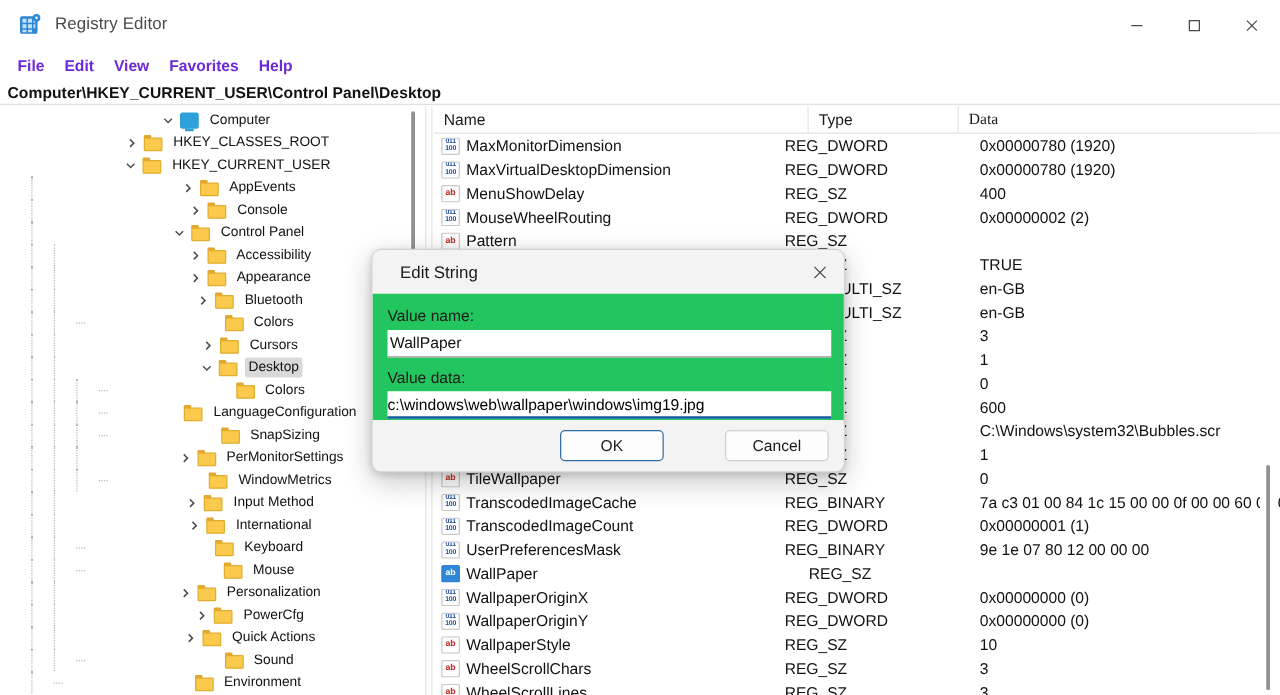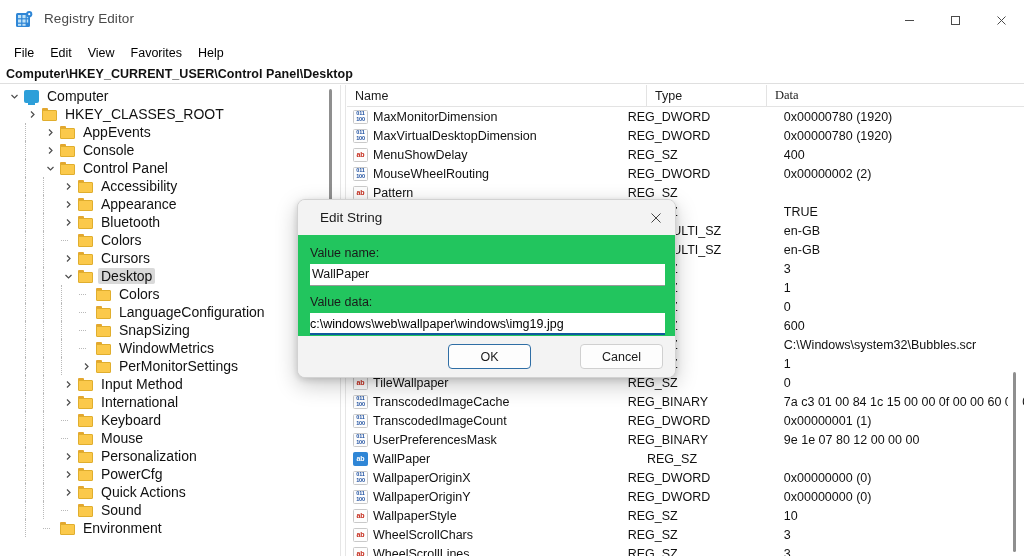--- a/index.html
+++ b/index.html
@@ -43,23 +43,24 @@
   }
 
   
   .menubar {
     position: absolute; top: 42px; left: 0;
     width: 1024px; height: 22px;
     display: flex; align-items: center;
     padding-left: 6px;
   }
   .menuitem {
-    font-size: 12.5px; color: #000000;
+    font-size: 12.5px; color: #6d28d9;
     padding: 2px 8px 3px 8px;
     white-space: nowrap;
+    font-weight: bold;
   }
 
   
   .addressbar {
     position: absolute; top: 64px; left: 0;
     width: 1024px; height: 20px;
     border-bottom: 1px solid #dfdfdf;
     display: flex; align-items: center;
     padding-left: 6px;
     background: #ffffff;
@@ -92,22 +93,23 @@
     background: #ffffff;
     overflow: hidden;
   }
 
   
   .tree { position: relative; padding-top: 2px; }
   .trow {
     position: relative;
     height: 18px;
     display: flex; align-items: center;
-    font-size: 14px; color: #111;
+    font-size: 11px; color: #111;
     white-space: nowrap;
+    justify-content: center;
   }
   .trow.selected .tlabel {
     background: #d9d9d9;
     border-radius: 2px;
   }
   .chev {
     width: 16px; height: 18px;
     display: flex; align-items: center; justify-content: center;
     flex: 0 0 16px;
     color: #555; font-size: 9px;
@@ -378,20 +380,35 @@
           </div>
           <div class="ticon">
             <div class="folder">
               <div class="tab"></div>
               <div class="body"></div>
             </div>
           </div>
           <span class="tlabel">HKEY_CLASSES_ROOT</span>
         </div>
         <div class="trow">
+          <div style="width: 24px; flex: 0 0 auto;"></div>
+          <div class="chev">
+            <svg width="9" height="9" viewBox="0 0 9 9">
+              <polyline points="1.5,3 4.5,6 7.5,3" fill="none" stroke="#4d4d4d" stroke-width="1.2"></polyline>
+            </svg>
+          </div>
+          <div class="ticon">
+            <div class="folder">
+              <div class="tab"></div>
+              <div class="body"></div>
+            </div>
+          </div>
+          <span class="tlabel">HKEY_CURRENT_USER</span>
+        </div>
+        <div class="trow">
           <div class="guide" style="left: 25px;"></div>
           <div style="width: 42px; flex: 0 0 auto;"></div>
           <div class="chev">
             <svg width="9" height="9" viewBox="0 0 9 9">
               <polyline points="3,1.5 6,4.5 3,7.5" fill="none" stroke="#4d4d4d" stroke-width="1.2"></polyline>
             </svg>
           </div>
           <div class="ticon">
             <div class="folder">
               <div class="tab"></div>
@@ -573,48 +590,48 @@
               <div class="tab"></div>
               <div class="body"></div>
             </div>
           </div>
           <span class="tlabel">SnapSizing</span>
         </div>
         <div class="trow">
           <div class="guide" style="left: 25px;"></div>
           <div class="guide" style="left: 43px;"></div>
           <div class="guide" style="left: 61px;"></div>
+          <div style="width: 78px; flex: 0 0 auto;"></div>
+          <div class="chev">
+            <svg width="9" height="9" viewBox="0 0 9 9">
+              <polyline points="3,1.5 6,4.5 3,7.5" fill="none" stroke="#4d4d4d" stroke-width="1.2"></polyline>
+            </svg>
+          </div>
+          <div class="ticon">
+            <div class="folder">
+              <div class="tab"></div>
+              <div class="body"></div>
+            </div>
+          </div>
+          <span class="tlabel">PerMonitorSettings</span>
+        </div>
+        <div class="trow">
+          <div class="guide" style="left: 25px;"></div>
+          <div class="guide" style="left: 43px;"></div>
+          <div class="guide" style="left: 61px;"></div>
           <div class="guide-stub" style="left: 79px;"></div>
           <div style="width: 78px; flex: 0 0 auto;"></div>
           <div class="chev empty"></div>
           <div class="ticon">
             <div class="folder">
               <div class="tab"></div>
               <div class="body"></div>
             </div>
           </div>
           <span class="tlabel">WindowMetrics</span>
-        </div>
-        <div class="trow">
-          <div class="guide" style="left: 25px;"></div>
-          <div class="guide" style="left: 43px;"></div>
-          <div class="guide" style="left: 61px;"></div>
-          <div style="width: 78px; flex: 0 0 auto;"></div>
-          <div class="chev">
-            <svg width="9" height="9" viewBox="0 0 9 9">
-              <polyline points="3,1.5 6,4.5 3,7.5" fill="none" stroke="#4d4d4d" stroke-width="1.2"></polyline>
-            </svg>
-          </div>
-          <div class="ticon">
-            <div class="folder">
-              <div class="tab"></div>
-              <div class="body"></div>
-            </div>
-          </div>
-          <span class="tlabel">PerMonitorSettings</span>
         </div>
         <div class="trow">
           <div class="guide" style="left: 25px;"></div>
           <div class="guide" style="left: 43px;"></div>
           <div style="width: 60px; flex: 0 0 auto;"></div>
           <div class="chev">
             <svg width="9" height="9" viewBox="0 0 9 9">
               <polyline points="3,1.5 6,4.5 3,7.5" fill="none" stroke="#4d4d4d" stroke-width="1.2"></polyline>
             </svg>
           </div>

